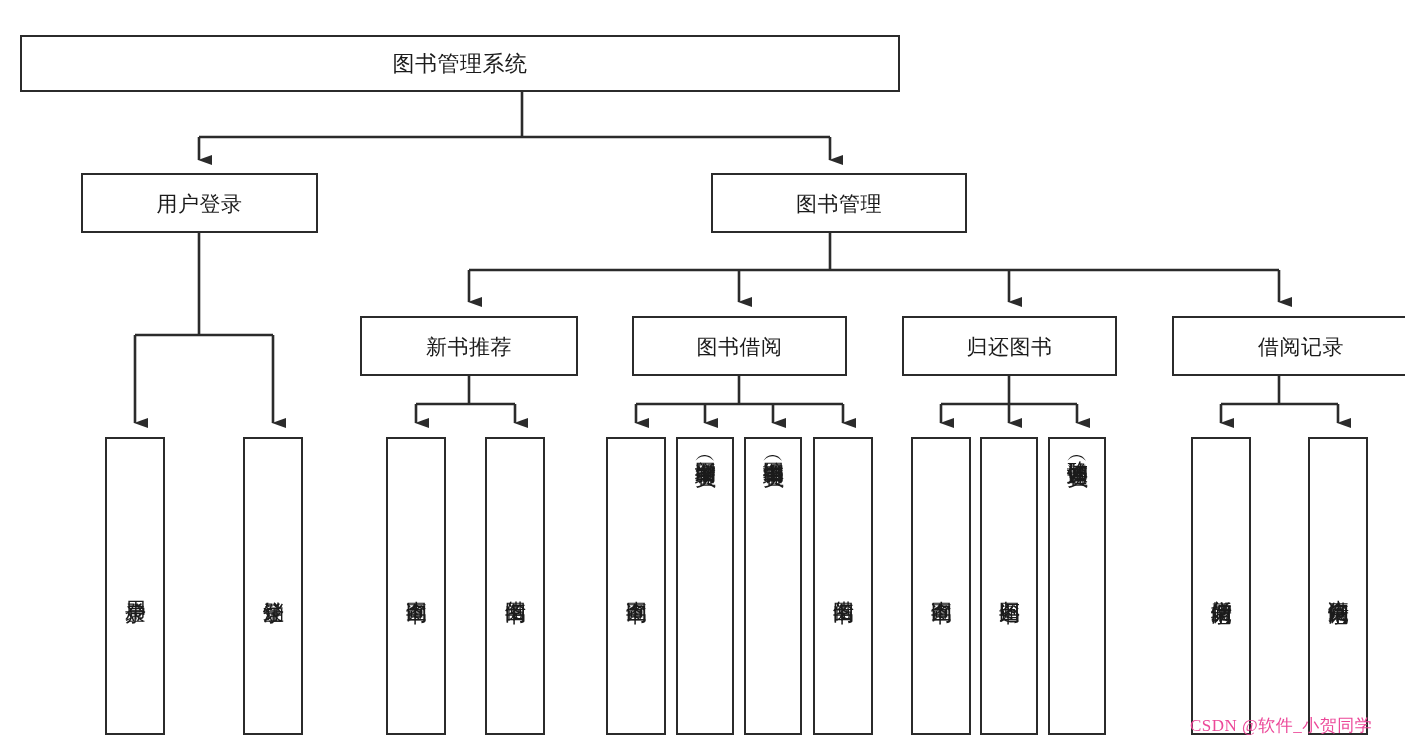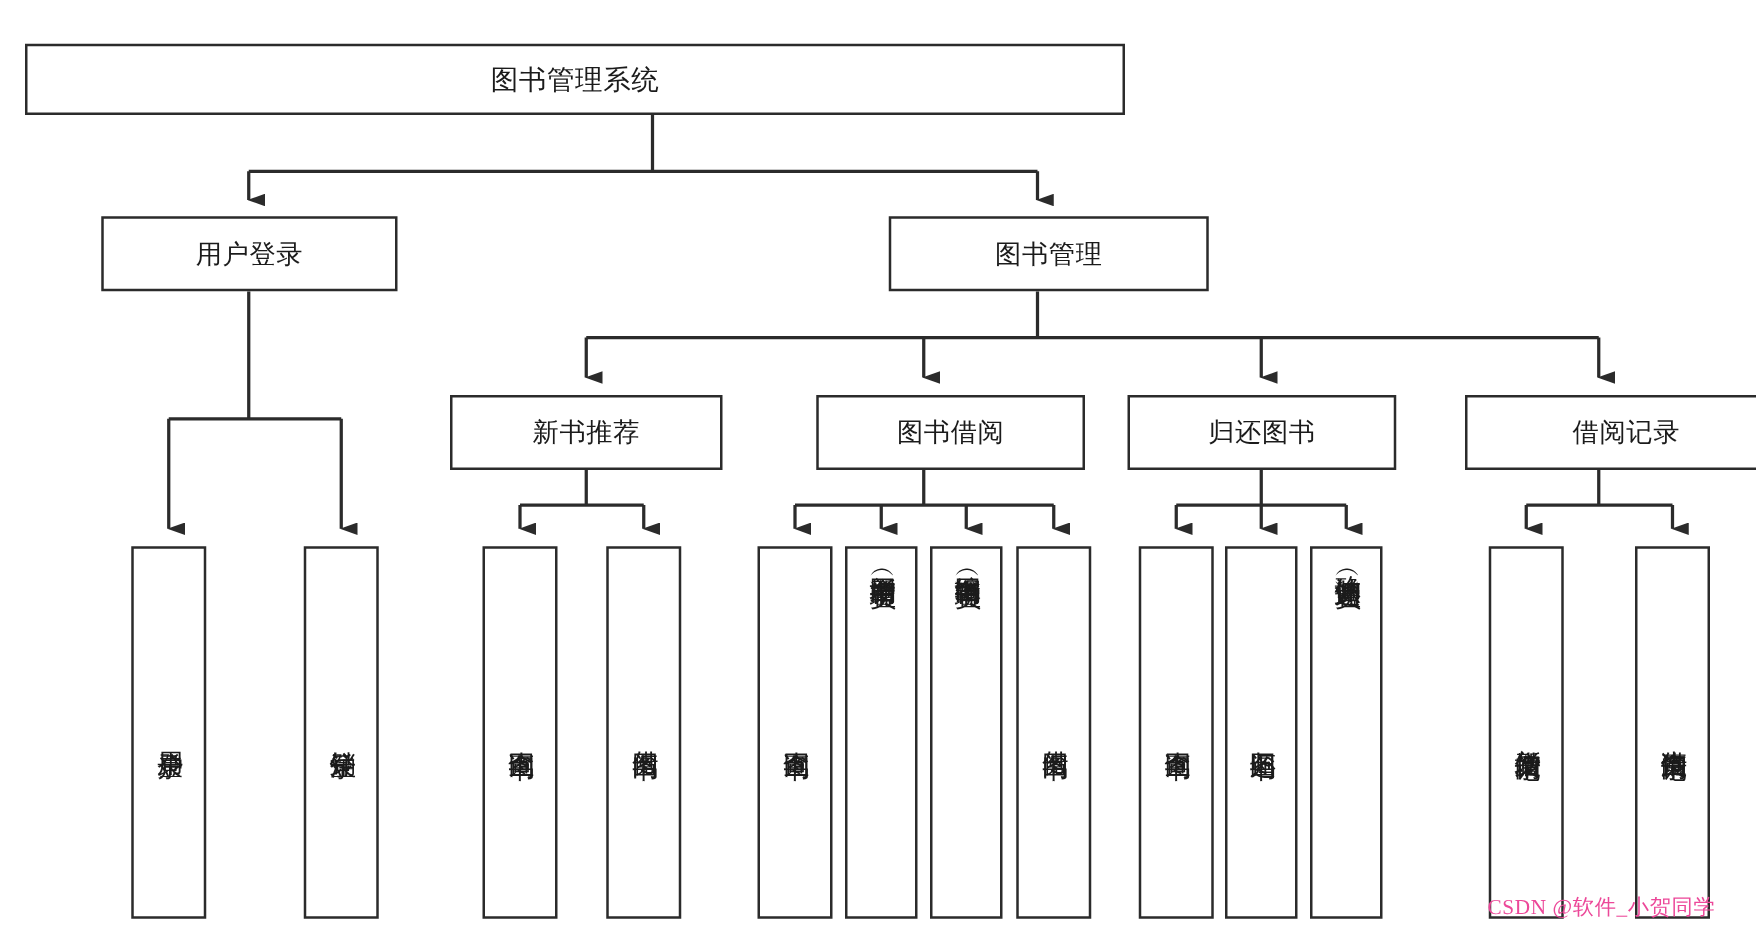--- a/index.html
+++ b/index.html
@@ -137,21 +137,21 @@
   <div class="node h" style="left:81px; top:173px; width:237px; height:60px;">
     <span>用户登录</span>
   </div>
   <div class="node h" style="left:711px; top:173px; width:256px; height:60px;">
     <span>图书管理</span>
   </div>
 
   <div class="node h" style="left:360px; top:316px; width:218px; height:60px;">
     <span>新书推荐</span>
   </div>
-  <div class="node h" style="left:632px; top:316px; width:215px; height:60px;margin-left:21px;">
+  <div class="node h" style="left:632px; top:316px; width:215px; height:60px;">
     <span>图书借阅</span>
   </div>
   <div class="node h" style="left:902px; top:316px; width:215px; height:60px;">
     <span>归还图书</span>
   </div>
   <div class="node h" style="left:1172px; top:316px; width:258px; height:60px;">
     <span>借阅记录</span>
   </div>
 
   <div class="node v centered" style="left:105px; top:437px; width:60px; height:298px;">

